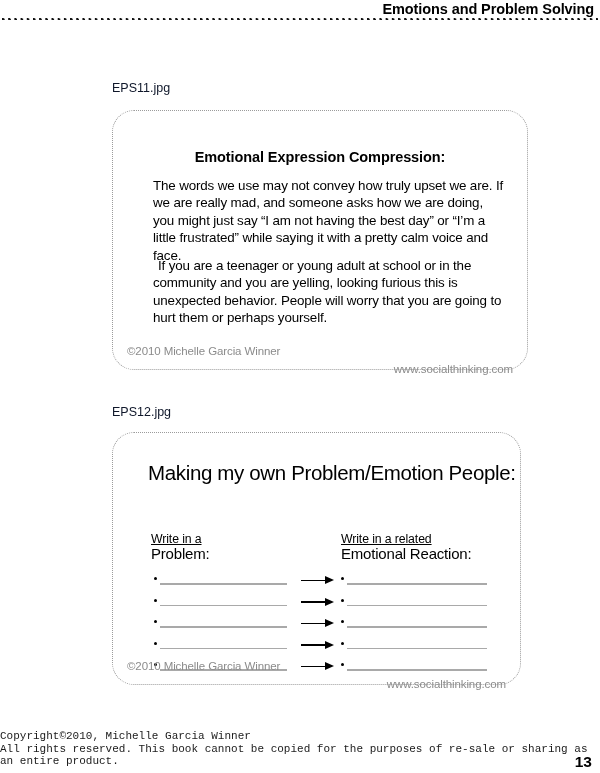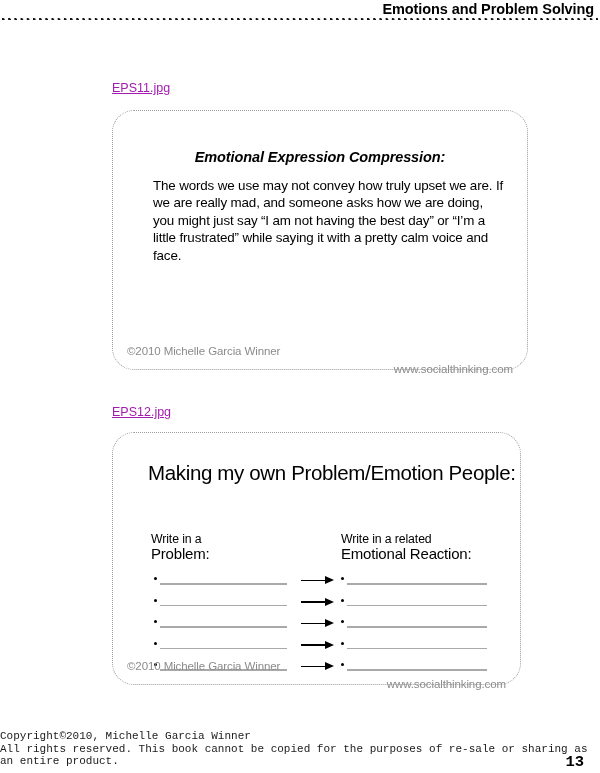--- a/index.html
+++ b/index.html
@@ -42,23 +42,22 @@
     height: 3px;
     background-image: radial-gradient(circle at 1.2px 1.2px, #111 1.1px, rgba(0,0,0,0) 1.3px);
     background-size: 6.2px 3px;
     background-repeat: repeat-x;
   }
 
   
   .figure-label {
     position: absolute;
     font-size: 12.5px;
-    color: #a21caf;
+    color: #0f172a;
     white-space: nowrap;
-    text-decoration: underline;
   }
   .slide-box {
     position: absolute;
     box-sizing: border-box;
     border: 1.5px dotted #9b9b9b;
     border-radius: 22px;
     background: #ffffff;
   }
 
   #fig1-label { left: 112px; top: 81px; }
@@ -76,21 +75,20 @@
   
   .eps-heading-centered {
     position: absolute;
     left: 0;
     right: 0;
     top: 38px;
     text-align: center;
     font-size: 14.5px;
     font-weight: 600;
     letter-spacing: -0.1px;
-    font-style: italic;
   }
   .eps-body {
     position: absolute;
     left: 40px;
     right: 22px;
     font-size: 13.4px;
     line-height: 17.4px;
     letter-spacing: -0.15px;
   }
   #fig1-para1 { top: 66px; }
@@ -137,21 +135,21 @@
     line-height: 16.6px;
     letter-spacing: -0.15px;
   }
 
   .col-head {
     position: absolute;
     font-size: 12.6px;
     line-height: 14.6px;
     letter-spacing: -0.12px;
   }
-  .col-head .small { display: block; font-size: 12.3px; }
+  .col-head .small { display: block; font-size: 12.3px; text-decoration: underline; }
   .col-head .big   { display: block; font-size: 15px; letter-spacing: -0.2px; }
   #col-head-left  { left: 38px;  top: 99px; }
   #col-head-right { left: 228px; top: 99px; }
 
   .rows-area {
     position: absolute;
     left: 0;
     right: 0;
     top: 138px;
   }
@@ -210,23 +208,23 @@
     left: 0;
     right: 0;
     top: 730px;
     font-family: Liberation Mono, monospace;
     font-size: 11px;
     line-height: 12.6px;
     color: #1a1a1a;
   }
   .page-number {
     position: absolute;
-    right: 16px;
+    right: 8px;
     top: 753px;
-    font-family: Liberation Mono, monospace;
+    font-family: Liberation Sans, sans-serif;
     font-size: 15.5px;
     font-weight: bold;
     color: #000;
   }
 </style>
 </head>
 <body>
 
 <div class="page-header">
   <div class="page-header-title">Emotions and Problem Solving</div>
@@ -234,20 +232,21 @@
 </div>
 
 <div class="figure-label" id="fig1-label">EPS11.jpg</div>
 
 <div class="slide-box" id="fig1-box">
   <div class="slide-inner">
     <div class="eps-heading-centered">Emotional Expression Compression:</div>
 
     <div class="eps-body" id="fig1-para1">The words we use may not convey how truly upset we are. If we are really mad, and someone asks how we are doing, you might just say “I am not having the best day” or “I’m a little frustrated” while saying it with a pretty calm voice and face.</div>
 
+    <div class="eps-body" id="fig1-para2">If you are a teenager or young adult at school or in the community and you are yelling, looking furious this is unexpected behavior. People will worry that you are going to hurt them or perhaps yourself.</div>
 
     <div class="slide-footer">
       <span class="copy">©2010 Michelle Garcia Winner</span>
       <span class="site">www.socialthinking.com</span>
     </div>
   </div>
 </div>
 
 <div class="figure-label" id="fig2-label">EPS12.jpg</div>
 

